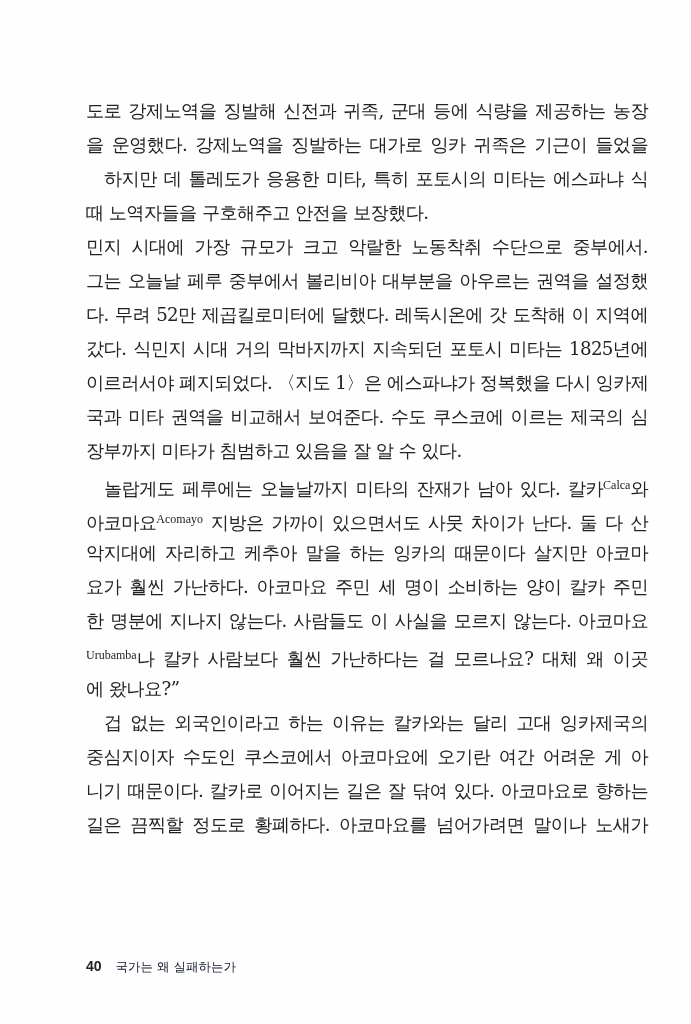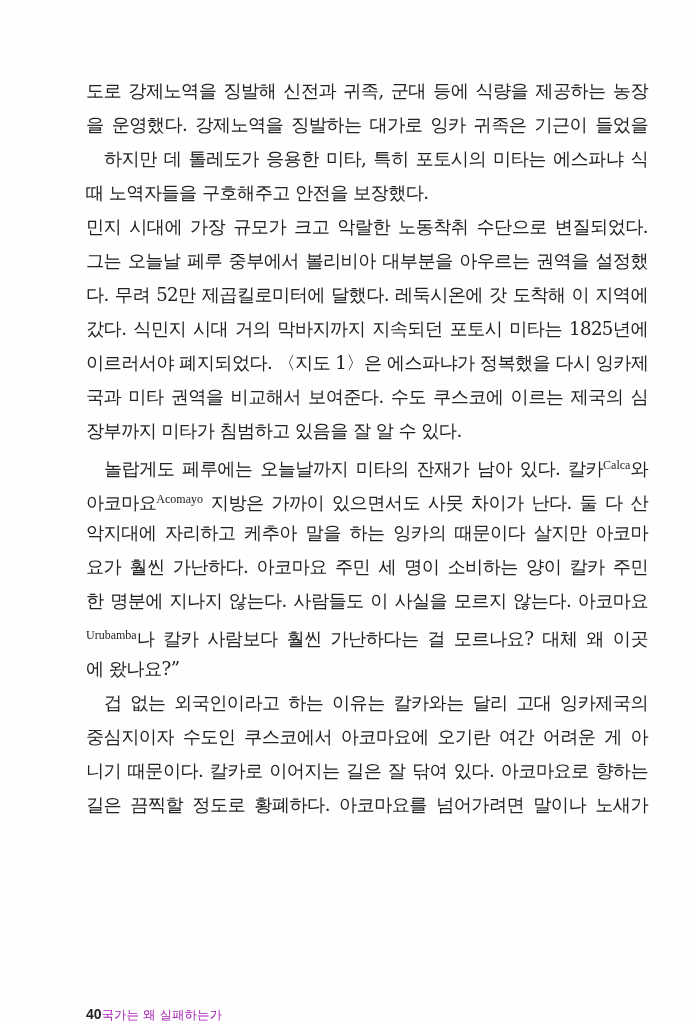--- a/index.html
+++ b/index.html
@@ -2,54 +2,54 @@
 <html><head>
   <meta charset="utf-8">
   <style>
     html, body { margin: 0; padding: 0; background: #ffffff; }
     body { width: 691px; height: 1024px; position: relative; overflow: hidden; }
     .page {
       position: absolute; left: 0; top: 0; width: 691px; height: 1024px;
       background: #fefefe;
     }
     .text-block {
-      position: absolute; left: 86px; top: 74px; width: 562px;
+      position: absolute; left: 86px; top: 94px; width: 562px;
       font-family: "DejaVu Serif", "Liberation Serif", serif;
       font-size: 18.2px; color: #222222;
       line-height: 34px;
     }
     .line {
       display: block; white-space: nowrap; height: 34px;
       text-align: justify; text-align-last: justify;
       letter-spacing: -0.6px;
     }
     .line.last { text-align-last: left; }
     .line.indent { padding-left: 18px; }
     .sup {
       font-family: Liberation Serif, serif; font-size: 12px;
       vertical-align: 6px; letter-spacing: 0;
     }
     .footer {
-      position: absolute; left: 86px; top: 1006px;
+      position: absolute; left: 86px; top: 958px;
       font-family: "Liberation Sans", sans-serif; color: #333333;
-      display: flex; align-items: baseline;  text-align: right;
+      display: flex; align-items: baseline; gap: 14px; text-align: right;
     }
     .page-num { font-weight: bold; font-size: 14px; color: #222; }
-    .book-title { font-size: 12.5px; color: #a21caf; font-family: "DejaVu Sans", sans-serif; }
+    .book-title { font-size: 12.5px; color: #0f172a; font-family: "DejaVu Sans", sans-serif; }
   </style>
 </head>
 <body>
 
 <div class="page">
   <div class="text-block">
     <span class="line">도로 강제노역을 징발해 신전과 귀족, 군대 등에 식량을 제공하는 농장</span>
     <span class="line">을 운영했다. 강제노역을 징발하는 대가로 잉카 귀족은 기근이 들었을</span>
     <span class="line indent">하지만 데 톨레도가 응용한 미타, 특히 포토시의 미타는 에스파냐 식</span>
     <span class="line last">때 노역자들을 구호해주고 안전을 보장했다.</span>
-    <span class="line">민지 시대에 가장 규모가 크고 악랄한 노동착취 수단으로 변질되었다.</span>
+    <span class="line">민지 시대에 가장 규모가 크고 악랄한 노동착취 수단으로 중부에서.</span>
     <span class="line">그는 오늘날 페루 중부에서 볼리비아 대부분을 아우르는 권역을 설정했</span>
     <span class="line">다. 무려 52만 제곱킬로미터에 달했다. 레둑시온에 갓 도착해 이 지역에</span>
     <span class="line">갔다. 식민지 시대 거의 막바지까지 지속되던 포토시 미타는 1825년에</span>
     <span class="line">이르러서야 폐지되었다. 〈지도 1〉은 에스파냐가 정복했을 다시 잉카제</span>
     <span class="line">국과 미타 권역을 비교해서 보여준다. 수도 쿠스코에 이르는 제국의 심</span>
     <span class="line last">장부까지 미타가 침범하고 있음을 잘 알 수 있다.</span>
 
     <span class="line indent"><span>놀랍게도 페루에는 오늘날까지 미타의 잔재가 남아 있다. 칼카</span><span class="sup">Calca</span><span>와</span></span>
     <span class="line"><span>아코마요</span><span class="sup">Acomayo</span><span> 지방은 가까이 있으면서도 사뭇 차이가 난다. 둘 다 산</span></span>
     <span class="line">악지대에 자리하고 케추아 말을 하는 잉카의 때문이다 살지만 아코마</span>

